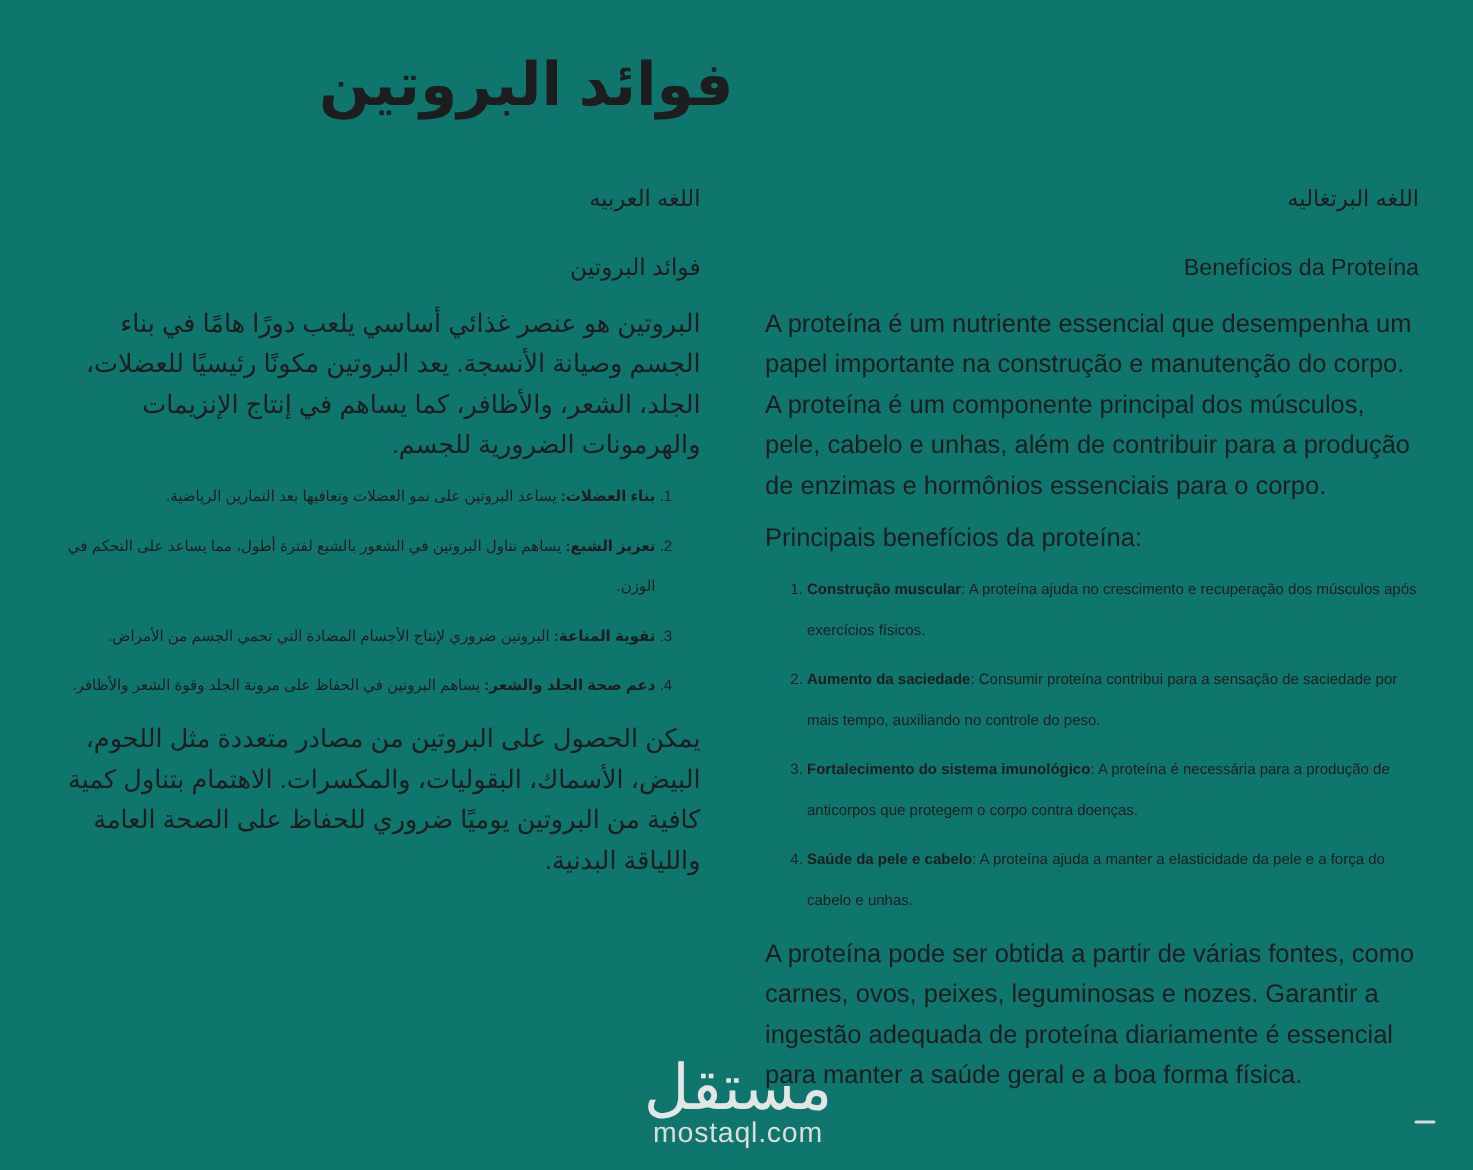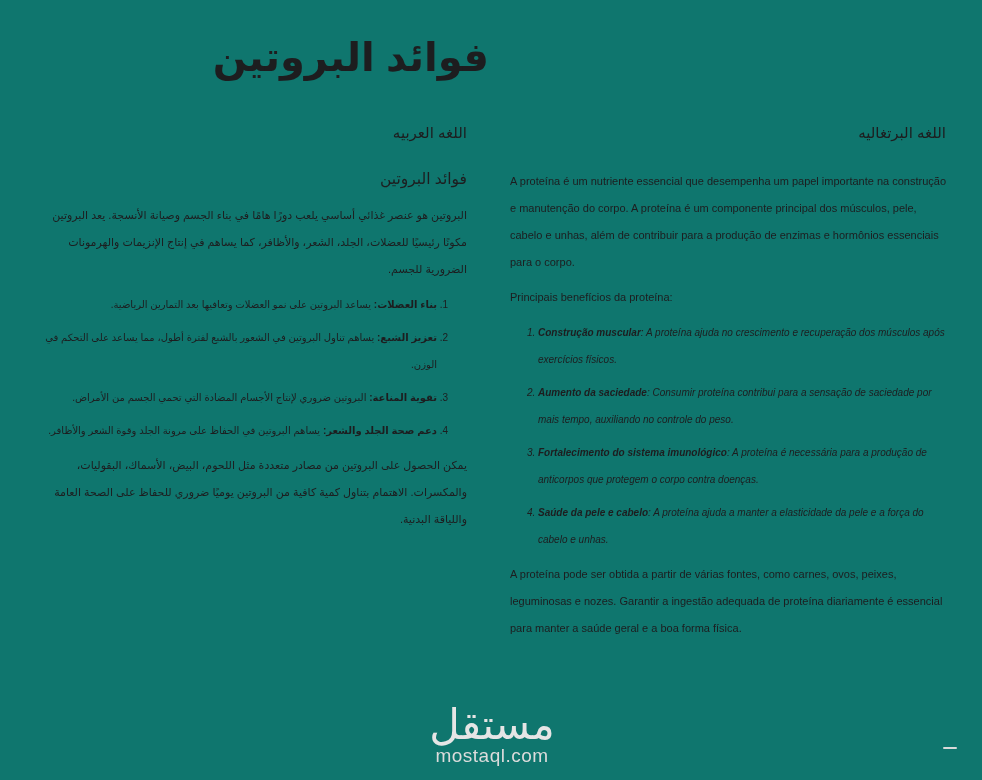--- a/index.html
+++ b/index.html
@@ -51,32 +51,32 @@
     margin: 0 0 25px 0;
   }
   .col-pt .lang-label { direction: rtl; text-align: right; }
   .subtitle {
     font-size: 15.5px;
     line-height: 22px;
     margin: 0 0 12px 0;
   }
   .col-pt .subtitle { text-align: right; }
   p.body {
-    font-size: 11px;
+    font-size: 17px;
     line-height: 27px;
     margin: 0 0 8px 0;
   }
   ol.benefits {
     margin: 0 0 8px 0;
     padding: 0;
     font-size: 10px;
     line-height: 27px;
   }
   .col-ar ol.benefits { padding-right: 30px; }
-  .col-pt ol.benefits { padding-left: 28px; font-style: italic; }
+  .col-pt ol.benefits { padding-left: 28px; }
   ol.benefits li {
     margin-bottom: 6px;
   }
   ol.benefits li strong { font-weight: 700; }
   .watermark {
     position: absolute;
     left: 408px;
     top: 702px;
     width: 168px;
     text-align: center;
@@ -123,20 +123,21 @@
       <li><strong>بناء العضلات:</strong><span> يساعد البروتين على نمو العضلات وتعافيها بعد التمارين الرياضية.</span></li>
       <li><strong>تعزيز الشبع:</strong><span> يساهم تناول البروتين في الشعور بالشبع لفترة أطول، مما يساعد على التحكم في الوزن.</span></li>
       <li><strong>تقوية المناعة:</strong><span> البروتين ضروري لإنتاج الأجسام المضادة التي تحمي الجسم من الأمراض.</span></li>
       <li><strong>دعم صحة الجلد والشعر:</strong><span> يساهم البروتين في الحفاظ على مرونة الجلد وقوة الشعر والأظافر.</span></li>
     </ol>
     <p class="body">يمكن الحصول على البروتين من مصادر متعددة مثل اللحوم، البيض، الأسماك، البقوليات، والمكسرات. الاهتمام بتناول كمية كافية من البروتين يوميًا ضروري للحفاظ على الصحة العامة واللياقة البدنية.</p>
   </div>
 
   <div class="col col-pt">
     <div class="lang-label">اللغه البرتغاليه</div>
+    <div class="subtitle">Benefícios da Proteína</div>
     <p class="body">A proteína é um nutriente essencial que desempenha um papel importante na construção e manutenção do corpo. A proteína é um componente principal dos músculos, pele, cabelo e unhas, além de contribuir para a produção de enzimas e hormônios essenciais para o corpo.</p>
     <p class="body">Principais benefícios da proteína:</p>
     <ol class="benefits">
       <li><strong>Construção muscular</strong><span>: A proteína ajuda no crescimento e recuperação dos músculos após exercícios físicos.</span></li>
       <li><strong>Aumento da saciedade</strong><span>: Consumir proteína contribui para a sensação de saciedade por mais tempo, auxiliando no controle do peso.</span></li>
       <li><strong>Fortalecimento do sistema imunológico</strong><span>: A proteína é necessária para a produção de anticorpos que protegem o corpo contra doenças.</span></li>
       <li><strong>Saúde da pele e cabelo</strong><span>: A proteína ajuda a manter a elasticidade da pele e a força do cabelo e unhas.</span></li>
     </ol>
     <p class="body">A proteína pode ser obtida a partir de várias fontes, como carnes, ovos, peixes, leguminosas e nozes. Garantir a ingestão adequada de proteína diariamente é essencial para manter a saúde geral e a boa forma física.</p>
   </div>

